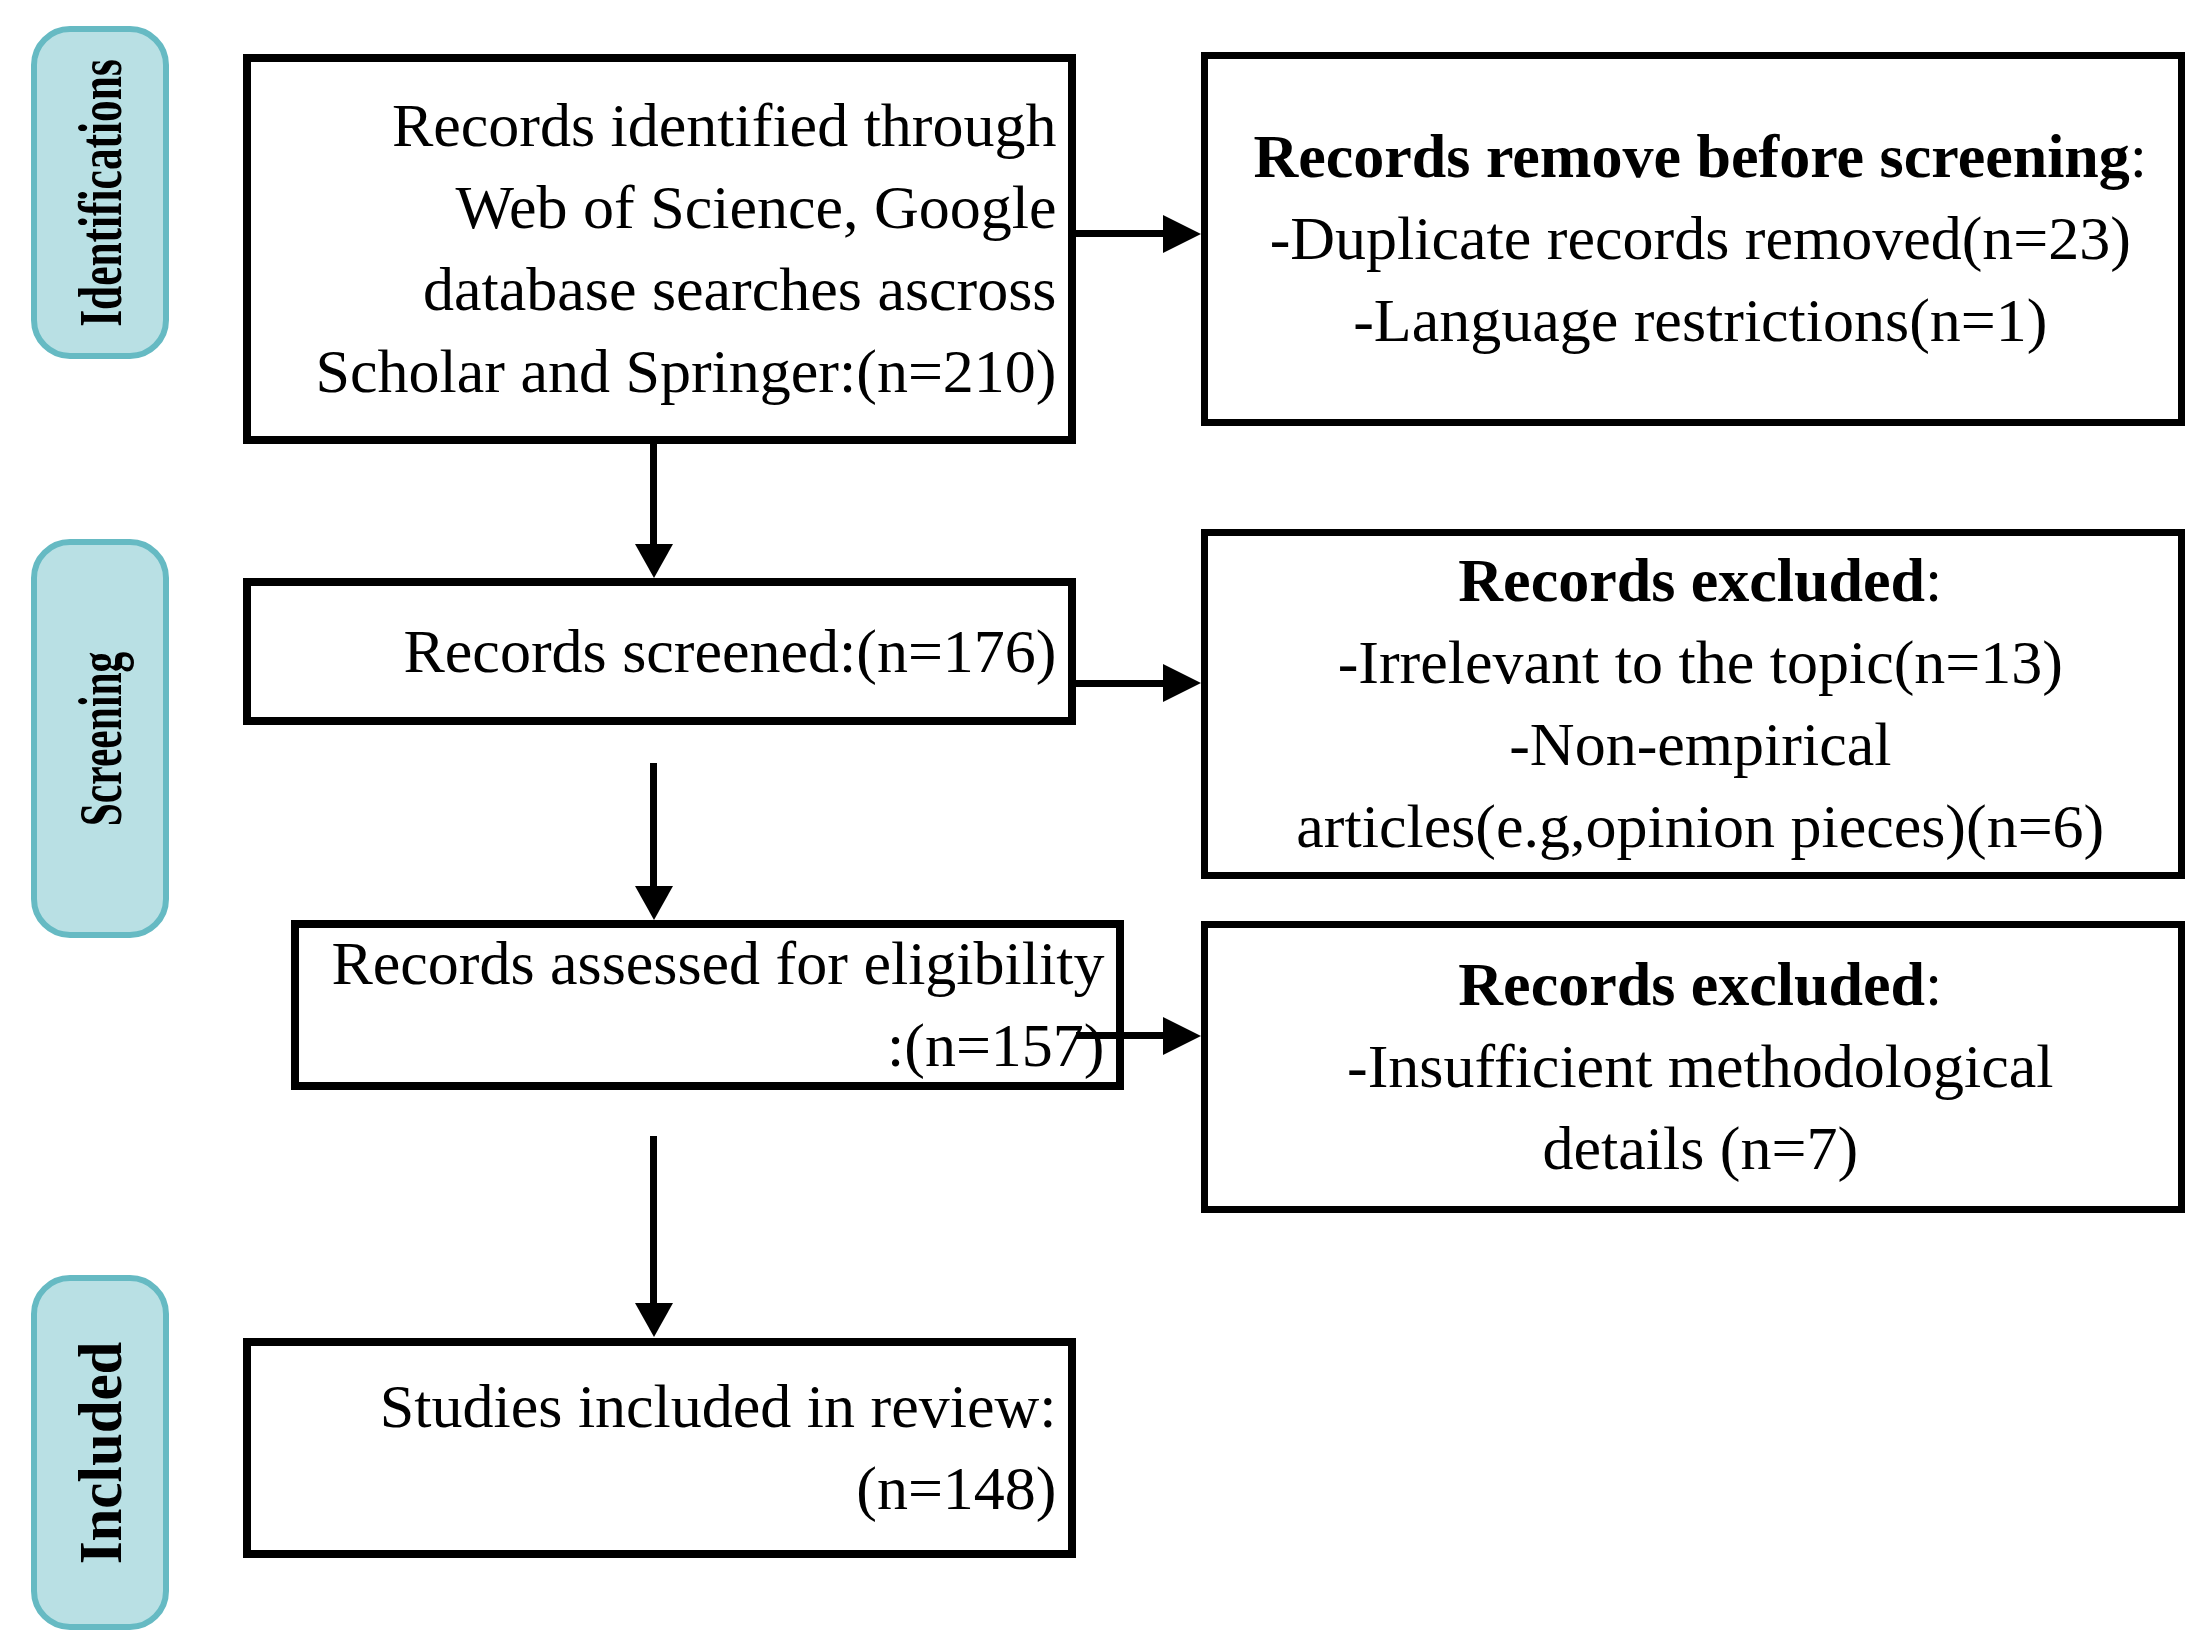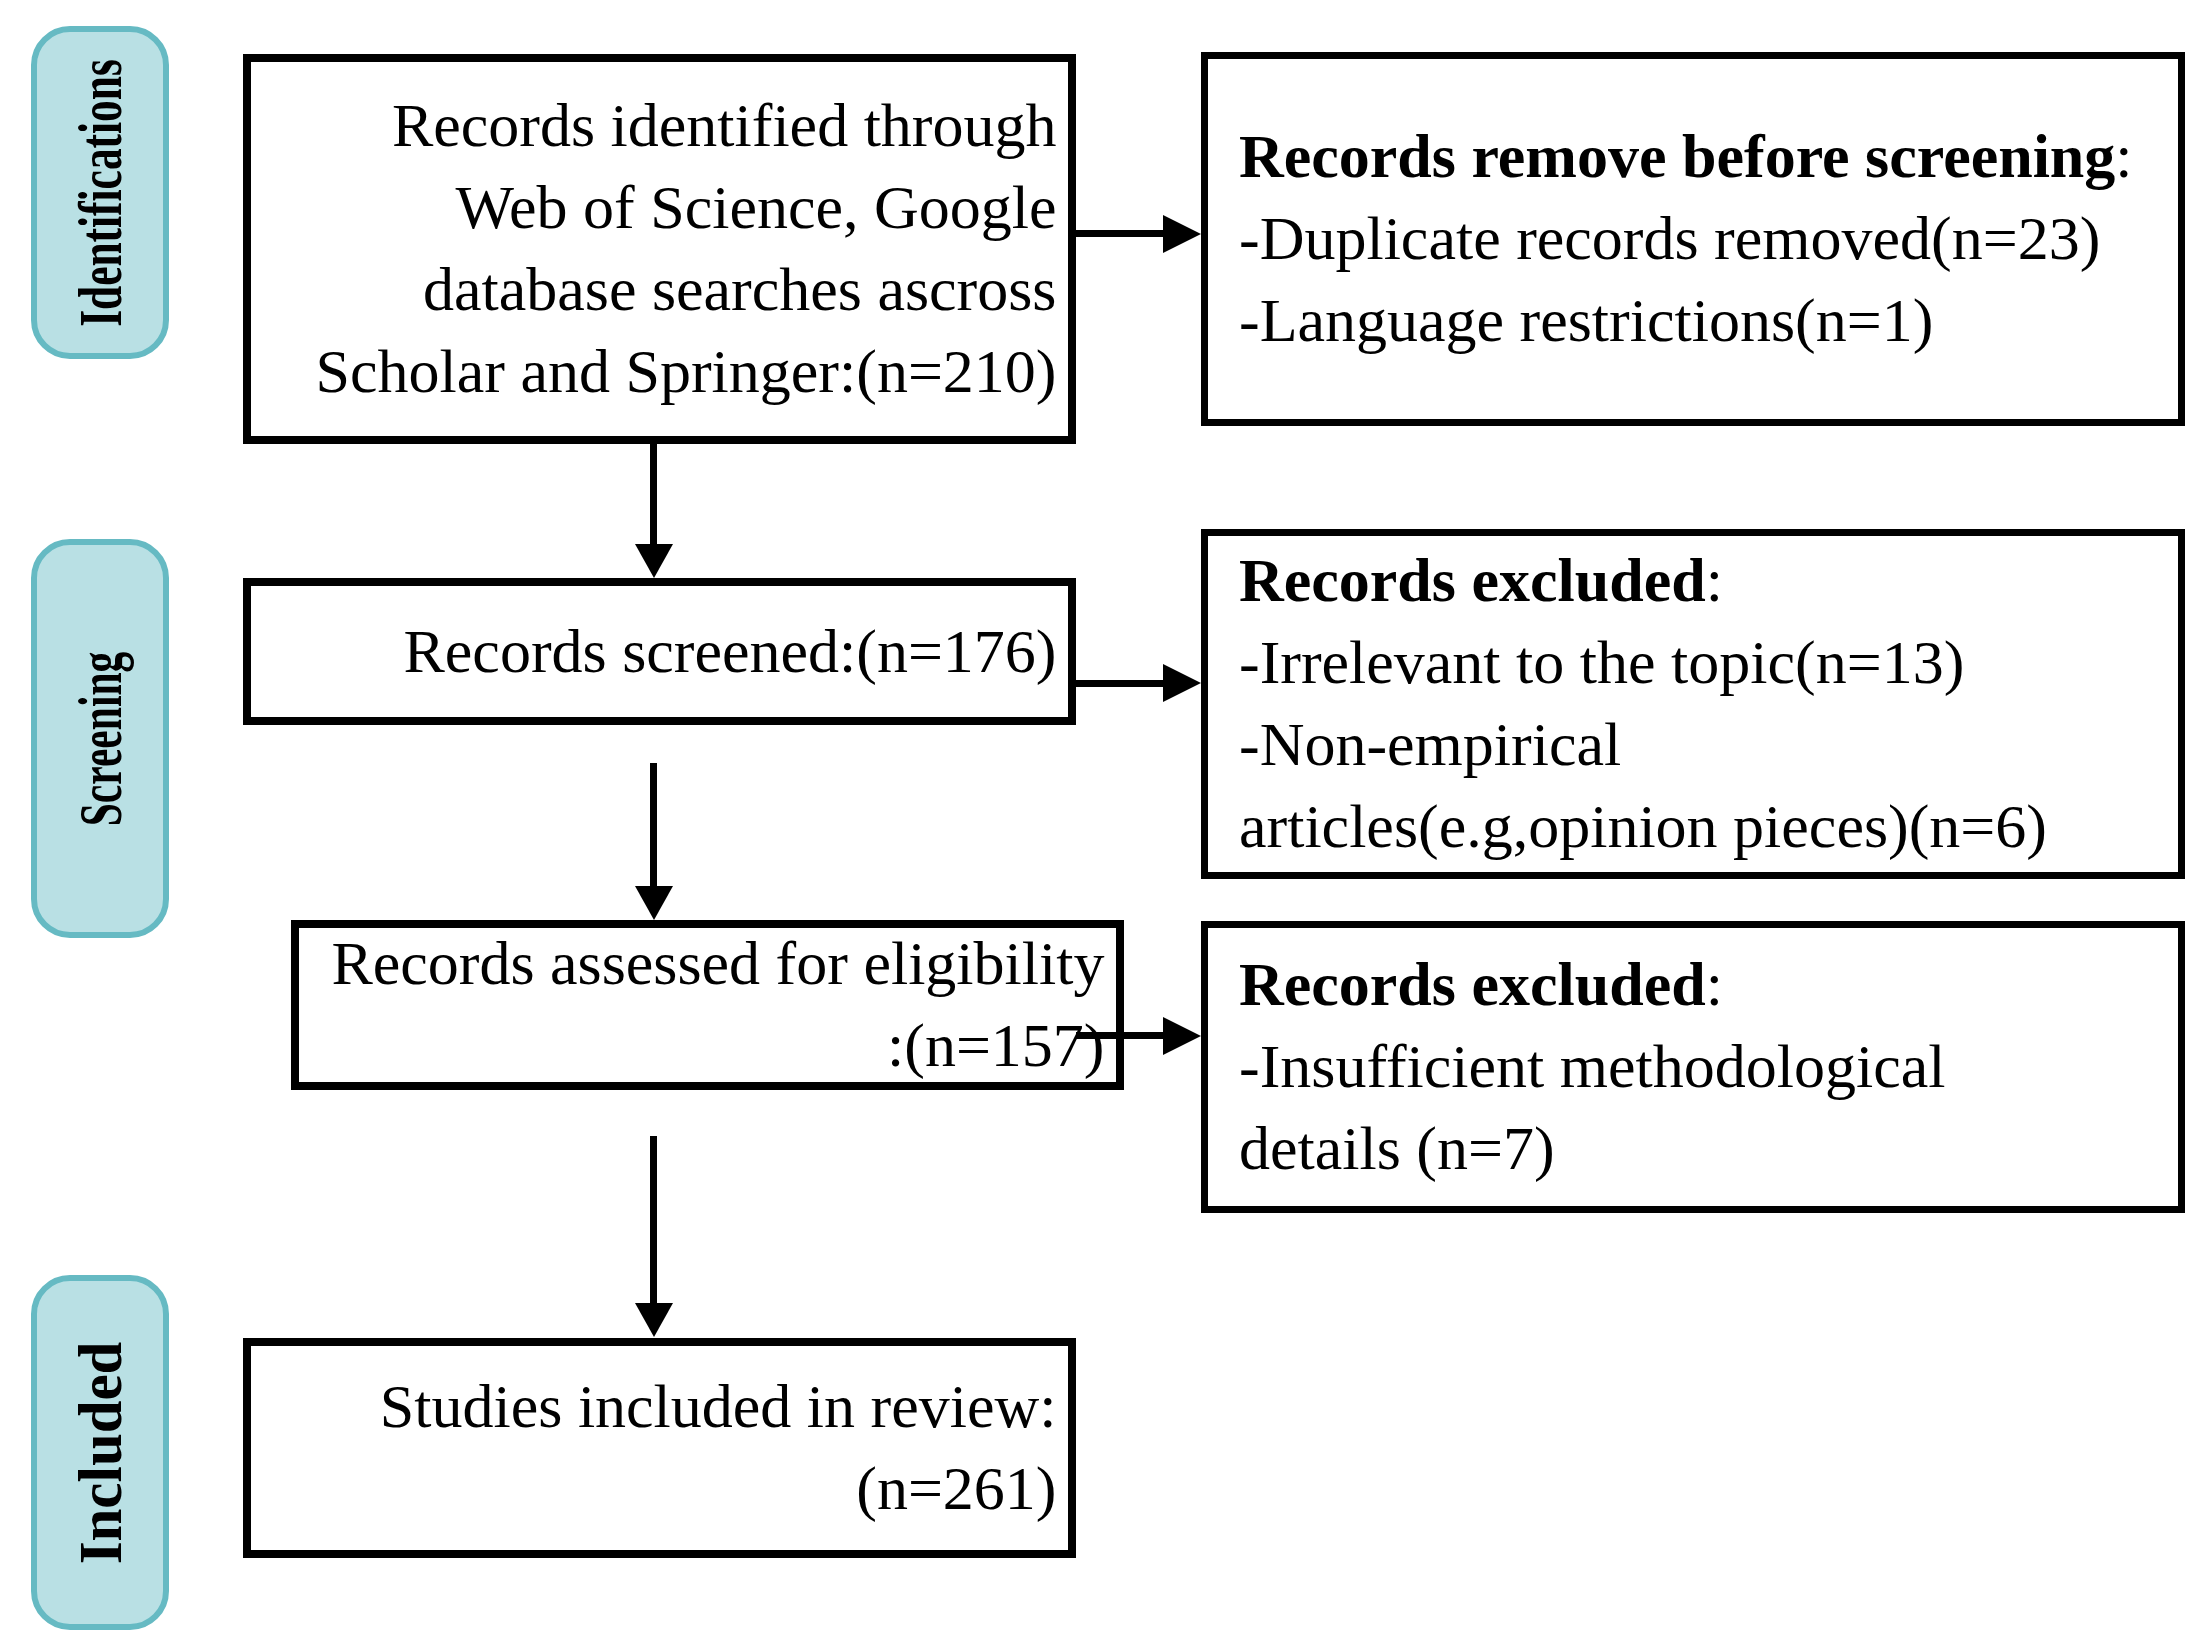--- a/index.html
+++ b/index.html
@@ -48,21 +48,21 @@
     border:8.2px solid var(--box-border);
     box-sizing:border-box;
     display:flex;
     flex-direction:column;
     justify-content:center;
     font-size:62px;
     line-height:1.32;
   }
   .box .line{white-space:nowrap;}
   .box-left{padding:4.9px 11.5px 4.9px 26px;align-items:flex-end;}
-  .box-right{border-width:7.4px;padding:8.2px 16.4px 8.2px 31px;}
+  .box-right{border-width:7.4px;padding:8.2px 16.4px 8.2px 31px;text-align:center;}
   .heading{font-weight:bold;}
   .heading .colon{font-weight:normal;}
   
   .vline{position:absolute;width:6.6px;background:var(--box-border);}
   .hline{position:absolute;height:6.6px;background:var(--box-border);}
   .head-down{
     position:absolute;width:0;height:0;
     border-left:19px solid transparent;
     border-right:19px solid transparent;
     border-top:34px solid var(--box-border);
@@ -100,21 +100,21 @@
     <div class="line">Records screened:(n=176)</div>
   </div>
 
   <div class="box box-left" style="left:243px;top:920px;width:833px;height:170px;margin-left:48px;">
     <div class="line">Records assessed for eligibility</div>
     <div class="line">:(n=157)</div>
   </div>
 
   <div class="box box-left" style="left:243px;top:1338px;width:833px;height:220px;">
     <div class="line">Studies included in review:</div>
-    <div class="line">(n=261)</div>
+    <div class="line">(n=148)</div>
   </div>
 
   <div class="box box-right" style="left:1201px;top:52px;width:984px;height:374px;">
     <div class="line heading"><span>Records remove before screening</span><span class="colon">:</span></div>
     <div class="line">-Duplicate records removed(n=23)</div>
     <div class="line">-Language restrictions(n=1)</div>
   </div>
 
   <div class="box box-right" style="left:1201px;top:529px;width:984px;height:350px;">
     <div class="line heading"><span>Records excluded</span><span class="colon">:</span></div>

